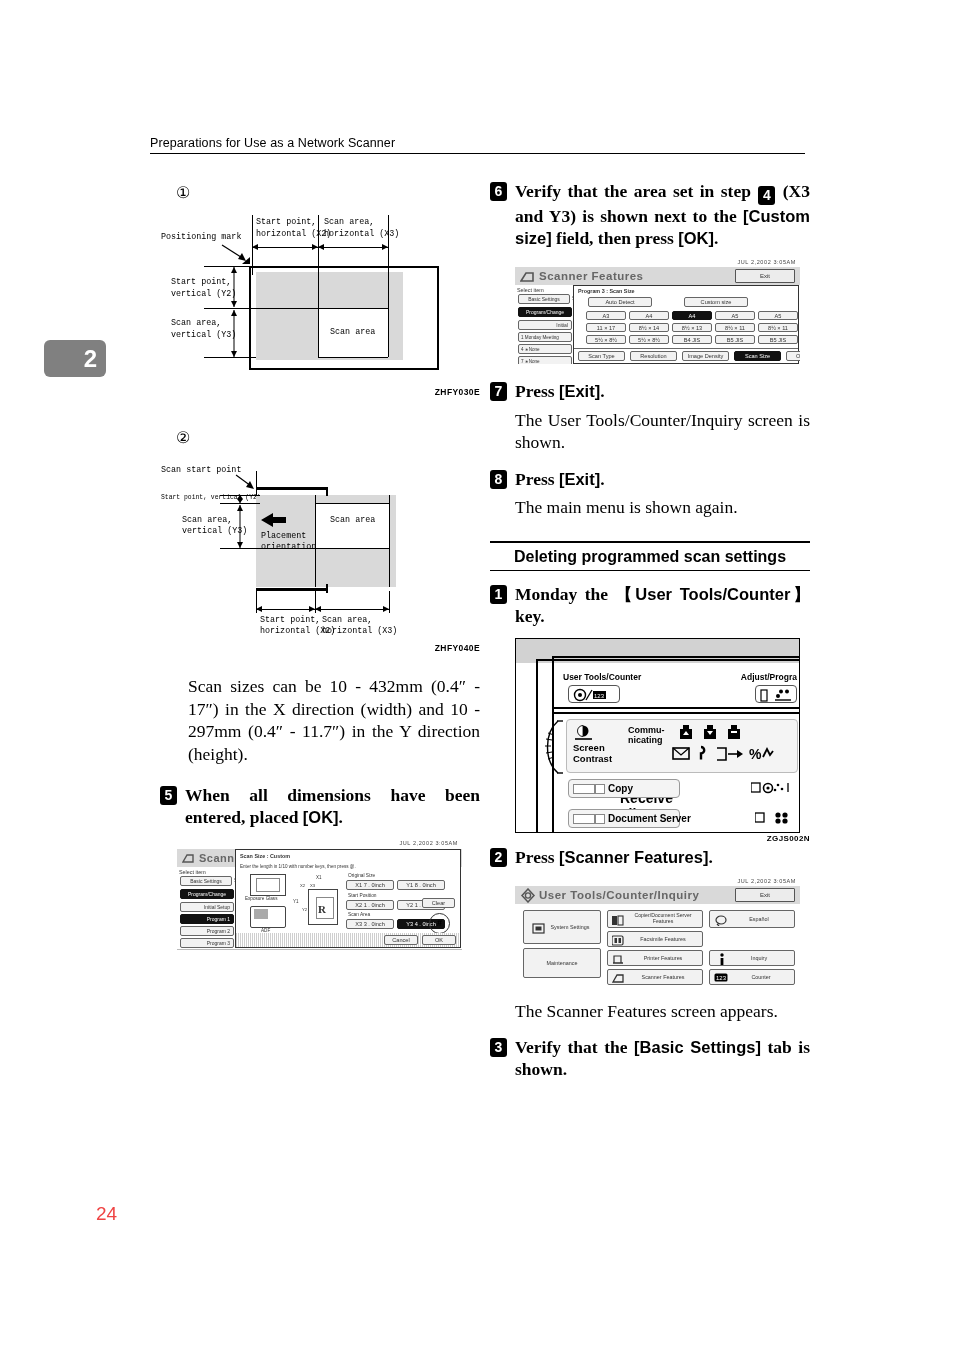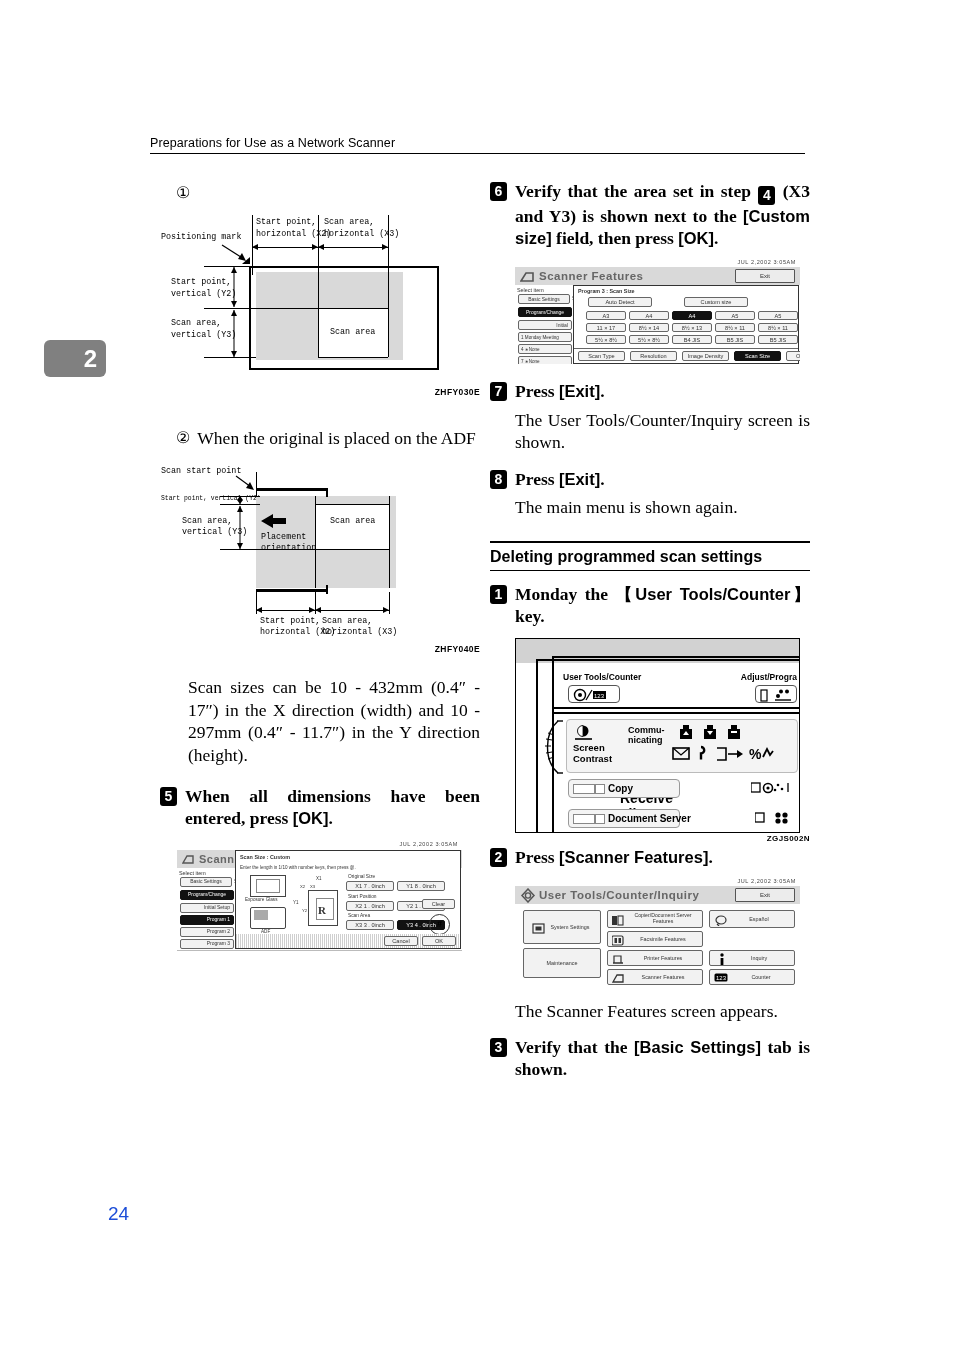--- a/index.html
+++ b/index.html
@@ -50,25 +50,25 @@
     font-size: 24px;
     text-align: right;
     line-height: 37px;
     padding-right: 9px;
     box-sizing: border-box;
   }
 
   
   #page-number {
     position: absolute;
-    left: 108px;
+    left: 96px;
     top: 1203px;
     font-family: "Liberation Sans", sans-serif;
     font-size: 19px;
-    color: #1d4ed8;
+    color: #ef4444;
   }
 
   
   .col {
     position: absolute;
     top: 180px;
     width: 320px;
   }
   #col-left  { left: 160px; }
   #col-right { left: 490px; }
@@ -143,20 +143,21 @@
     line-height: 1.30;
     padding-left: 25px;
     margin-top: 6px;
     text-align: justify;
   }
 
   
   .sec-head {
     margin-top: 22px;
     margin-bottom: 8px;
+    text-align: center;
   }
   .sec-head .rule-top { border-top: 2.4px solid #000; }
   .sec-head .sh-text {
     font-family: "Liberation Sans", sans-serif;
     font-weight: bold;
     font-size: 16px;
     padding: 5px 0 4px 0;
   }
   .sec-head .rule-bot { border-top: 1.6px solid #000; }
 
@@ -347,21 +348,20 @@
     <div class="ln vline" style="left:228px; top:57px; height:85px;"></div>
     <div class="ln hline" style="left:158px; top:142px; width:70px;"></div>
 
     <div class="mono-lab" style="left:170px; top:112px;">Scan area</div>
 
     <div class="fig-code" style="right:0px; top:172px;">ZHFY030E</div>
   </div>
 
   <div class="circ-item" style="margin-top:22px;">
     <span class="circ-num">②</span>
-    <span class="circ-body">When the original is placed on the ADF</span>
   </div>
 
   <div class="fig" style="height:198px; margin-top:14px;">
 
     <div class="mono-lab" style="left:1px; top:2px;">Scan start point</div>
     <div class="mono-lab" style="left:1px; top:31px; font-size:6.4px;">Start point, vertical (Y2)</div>
     <div class="mono-lab" style="left:22px; top:52px;">Scan area,
 vertical (Y3)</div>
 
     <div class="ln vline" style="left:96px; top:8px; height:24px;"></div>
@@ -420,21 +420,21 @@
     <div class="mono-lab" style="left:162px; top:152px;">Scan area,
 horizontal (X3)</div>
 
     <div class="fig-code" style="right:0px; top:180px;">ZHFY040E</div>
   </div>
 
   <p class="para ind" style="margin-top:14px;">Scan sizes can be 10 - 432mm (0.4″ - 17″) in the X direction (width) and 10 - 297mm (0.4″ - 11.7″) in the Y direction (height).</p>
 
   <div class="step" style="margin-top:18px;">
     <div class="step-num">5</div>
-    <div class="step-body"><span>When all dimensions have been entered, press </span><span class="ui">[OK]</span><span>.</span></div>
+    <div class="step-body"><span>When all dimensions have been entered, placed </span><span class="ui">[OK]</span><span>.</span></div>
   </div>
 
   <div style="position:relative; margin-top:12px; padding-left:17px;">
   <div class="lcd" style="width:285px; height:110px; border-bottom:1px solid #bbb;">
 
     <div class="lcd-status" style="top:0;">JUL  2,2002  3:05AM</div>
 
     <div style="position:absolute; left:0; top:9px; width:100%; height:18px; background:#d9d9d9;"></div>
     <svg width="14" height="12" style="position:absolute;left:5px;top:12px;">
       <path d="M1 10 L11 10 L11 3 L5 3 Z" fill="none" stroke="#555" stroke-width="1.4"></path>

